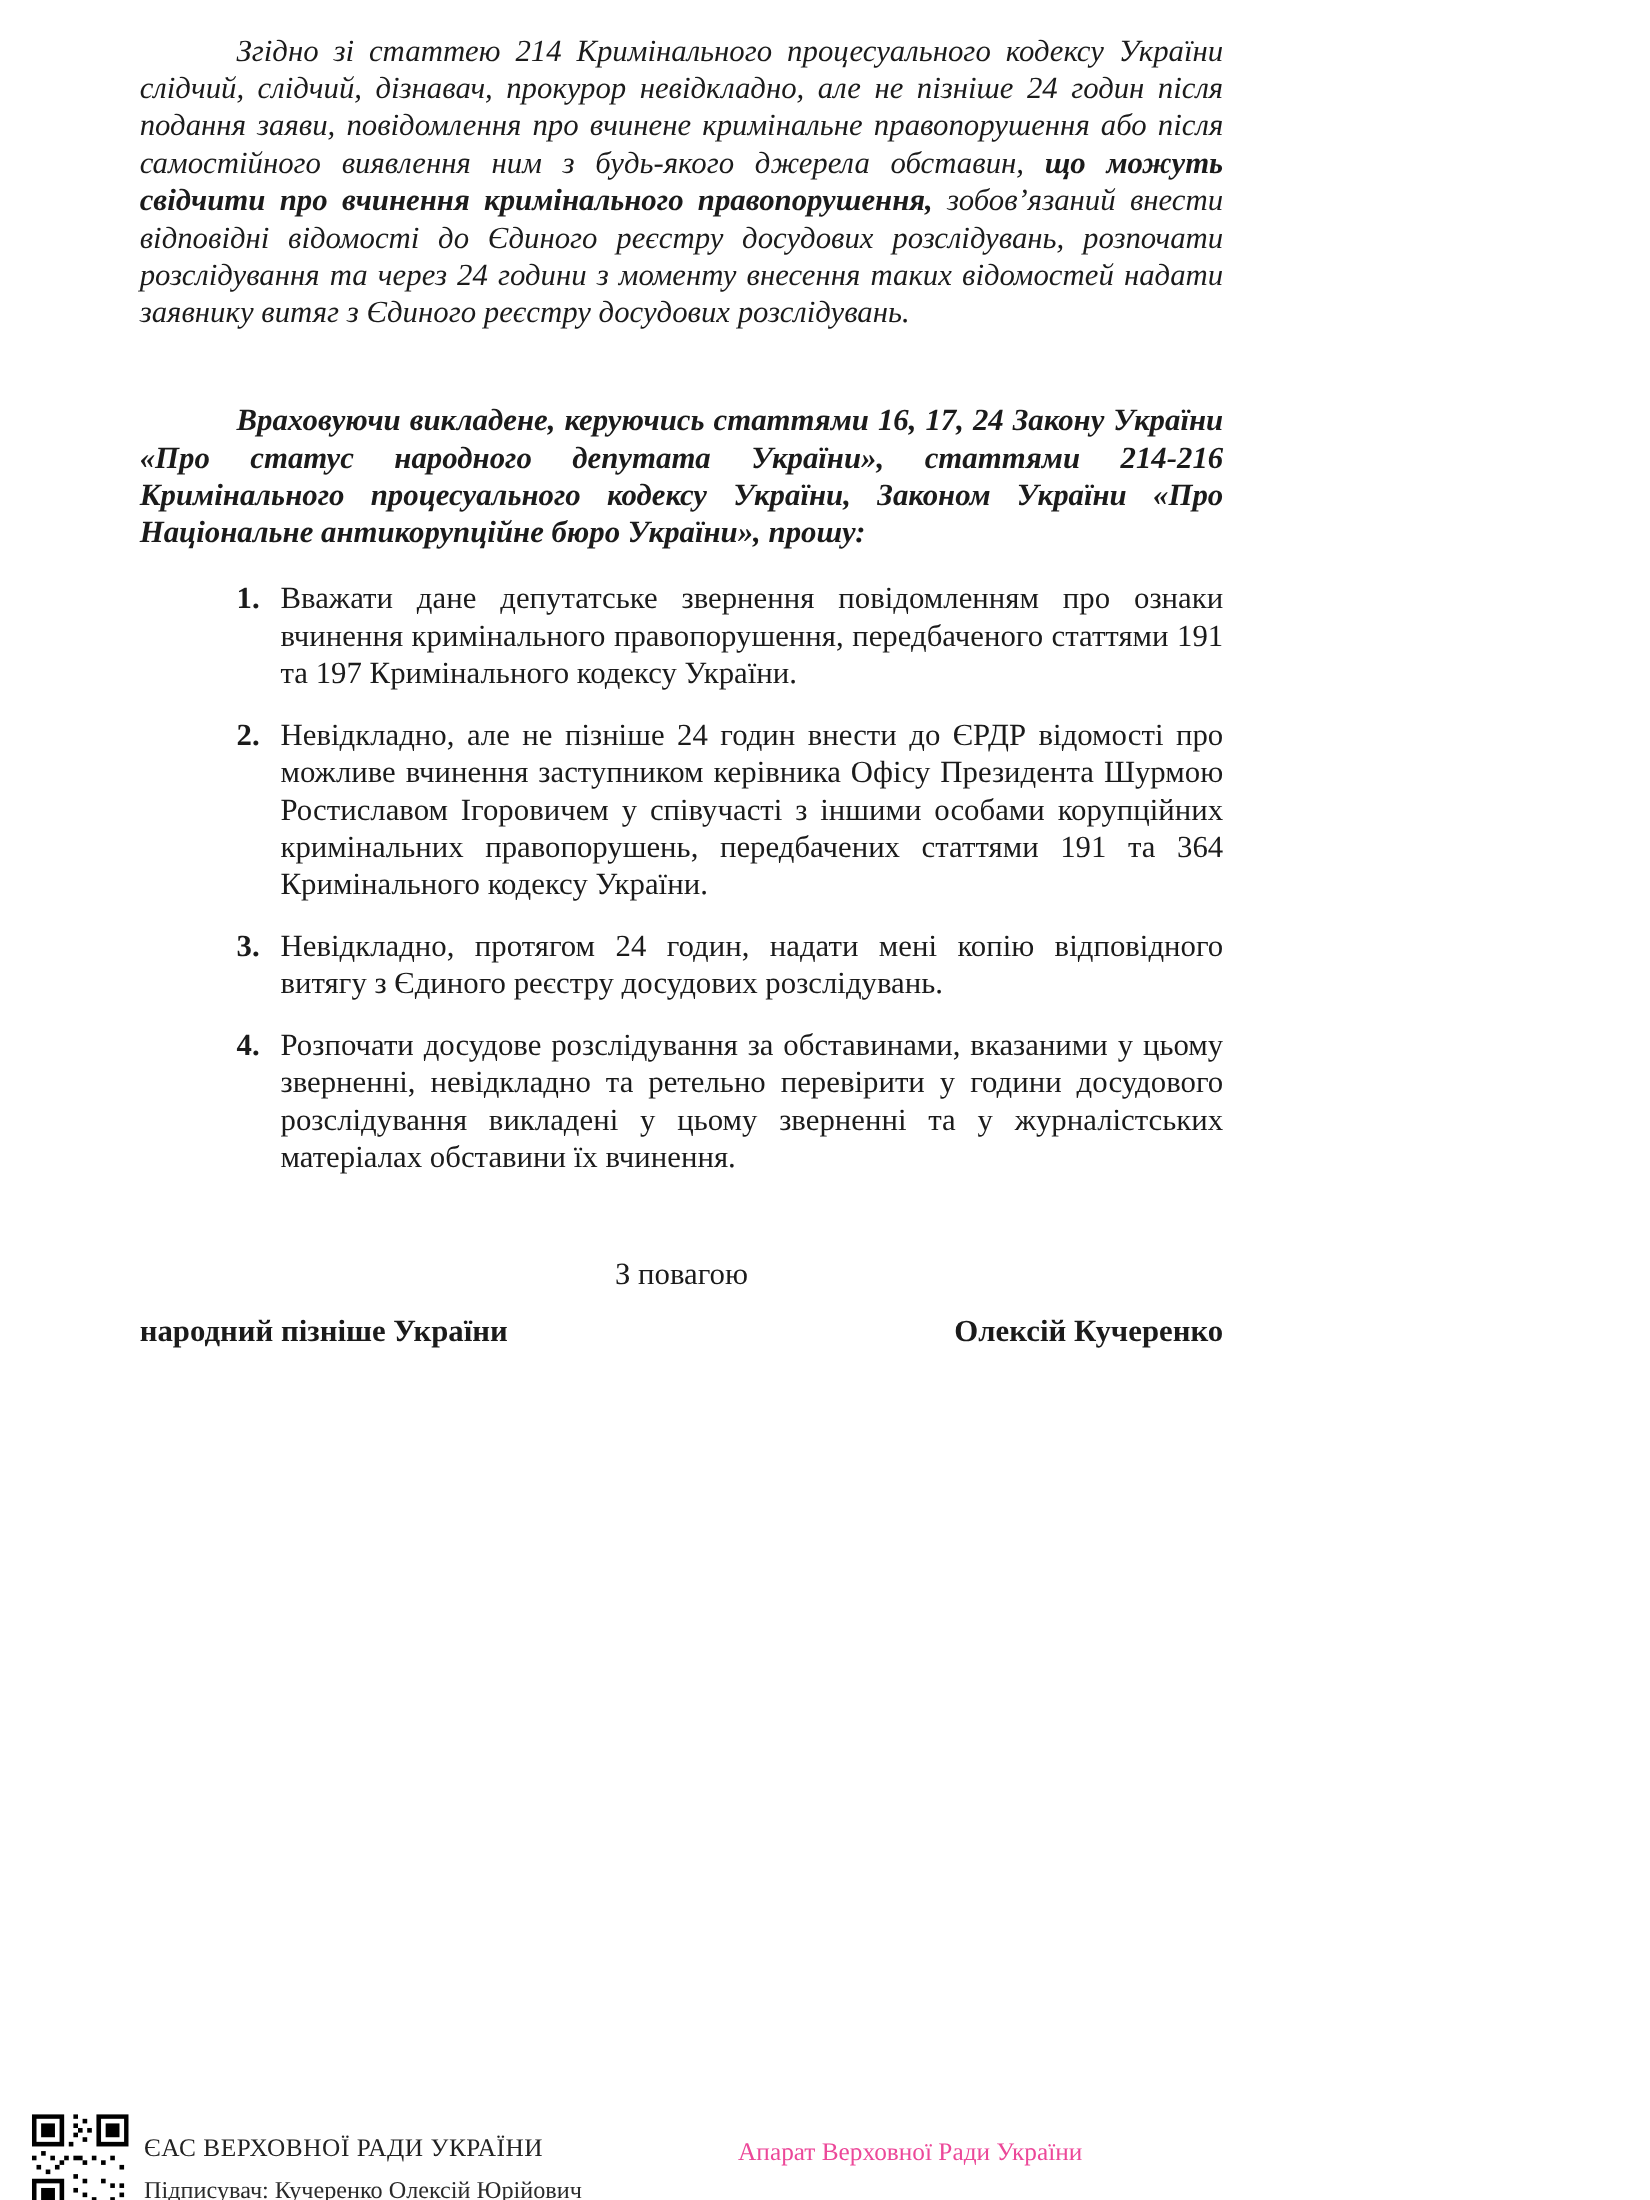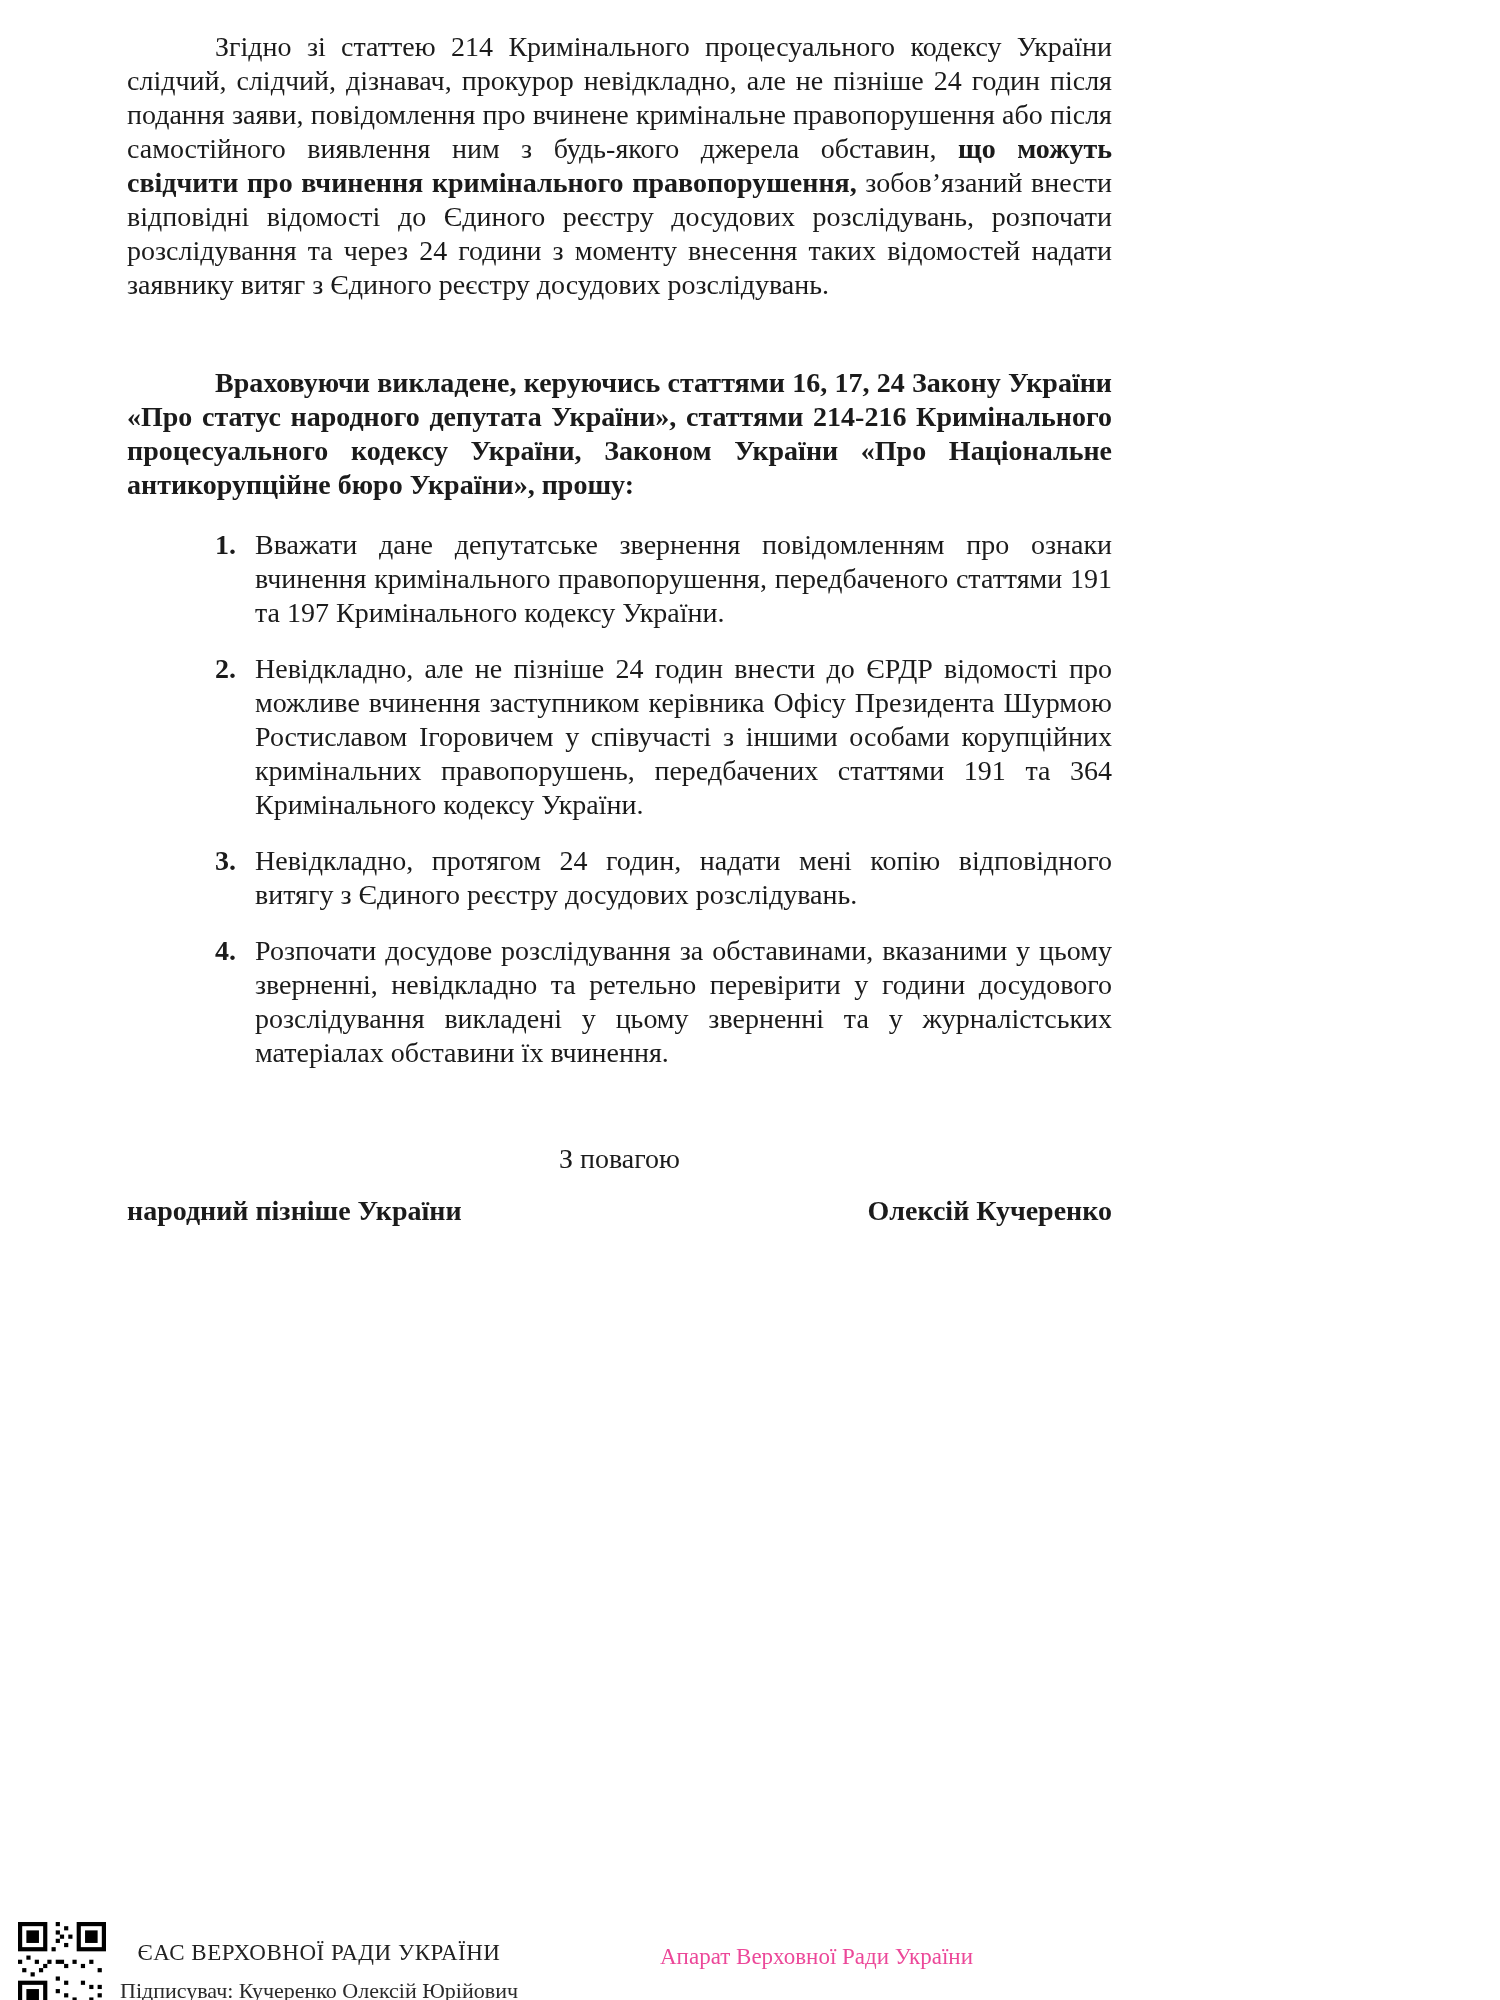--- a/index.html
+++ b/index.html
@@ -13,21 +13,21 @@
   }
   .page-content {
     position: absolute;
     left: 127px;
     top: 30px;
     width: 985px;
     font-size: 28px;
     line-height: 34px;
     text-align: justify;
   }
-  .para { text-indent: 88px; }
+  .para { text-indent: 88px; font-style: italic; }
   .bold { font-weight: bold; }
   .para-request { margin-top: 64px; font-weight: bold; }
   .num-list { margin-top: 26px; }
   .list-item {
     position: relative;
     padding-left: 128px;
     margin-bottom: 22px;
     text-align: justify;
   }
   .list-num {
@@ -53,25 +53,24 @@
   }
   .signature-row {
     margin-top: 18px;
     display: flex;
     justify-content: space-between;
     font-weight: bold;
     text-align: left;
   }
   .footer {
     position: absolute;
-    left: 0;
+    left: 11px;
     top: 1918px;
     width: 1365px;
     height: 82px;
-    text-align: center;
   }
   .qr {
     position: absolute;
     left: 18px;
     top: 4px;
     width: 88px;
     height: 88px;
   }
   .footer-signer-block {
     position: absolute;

